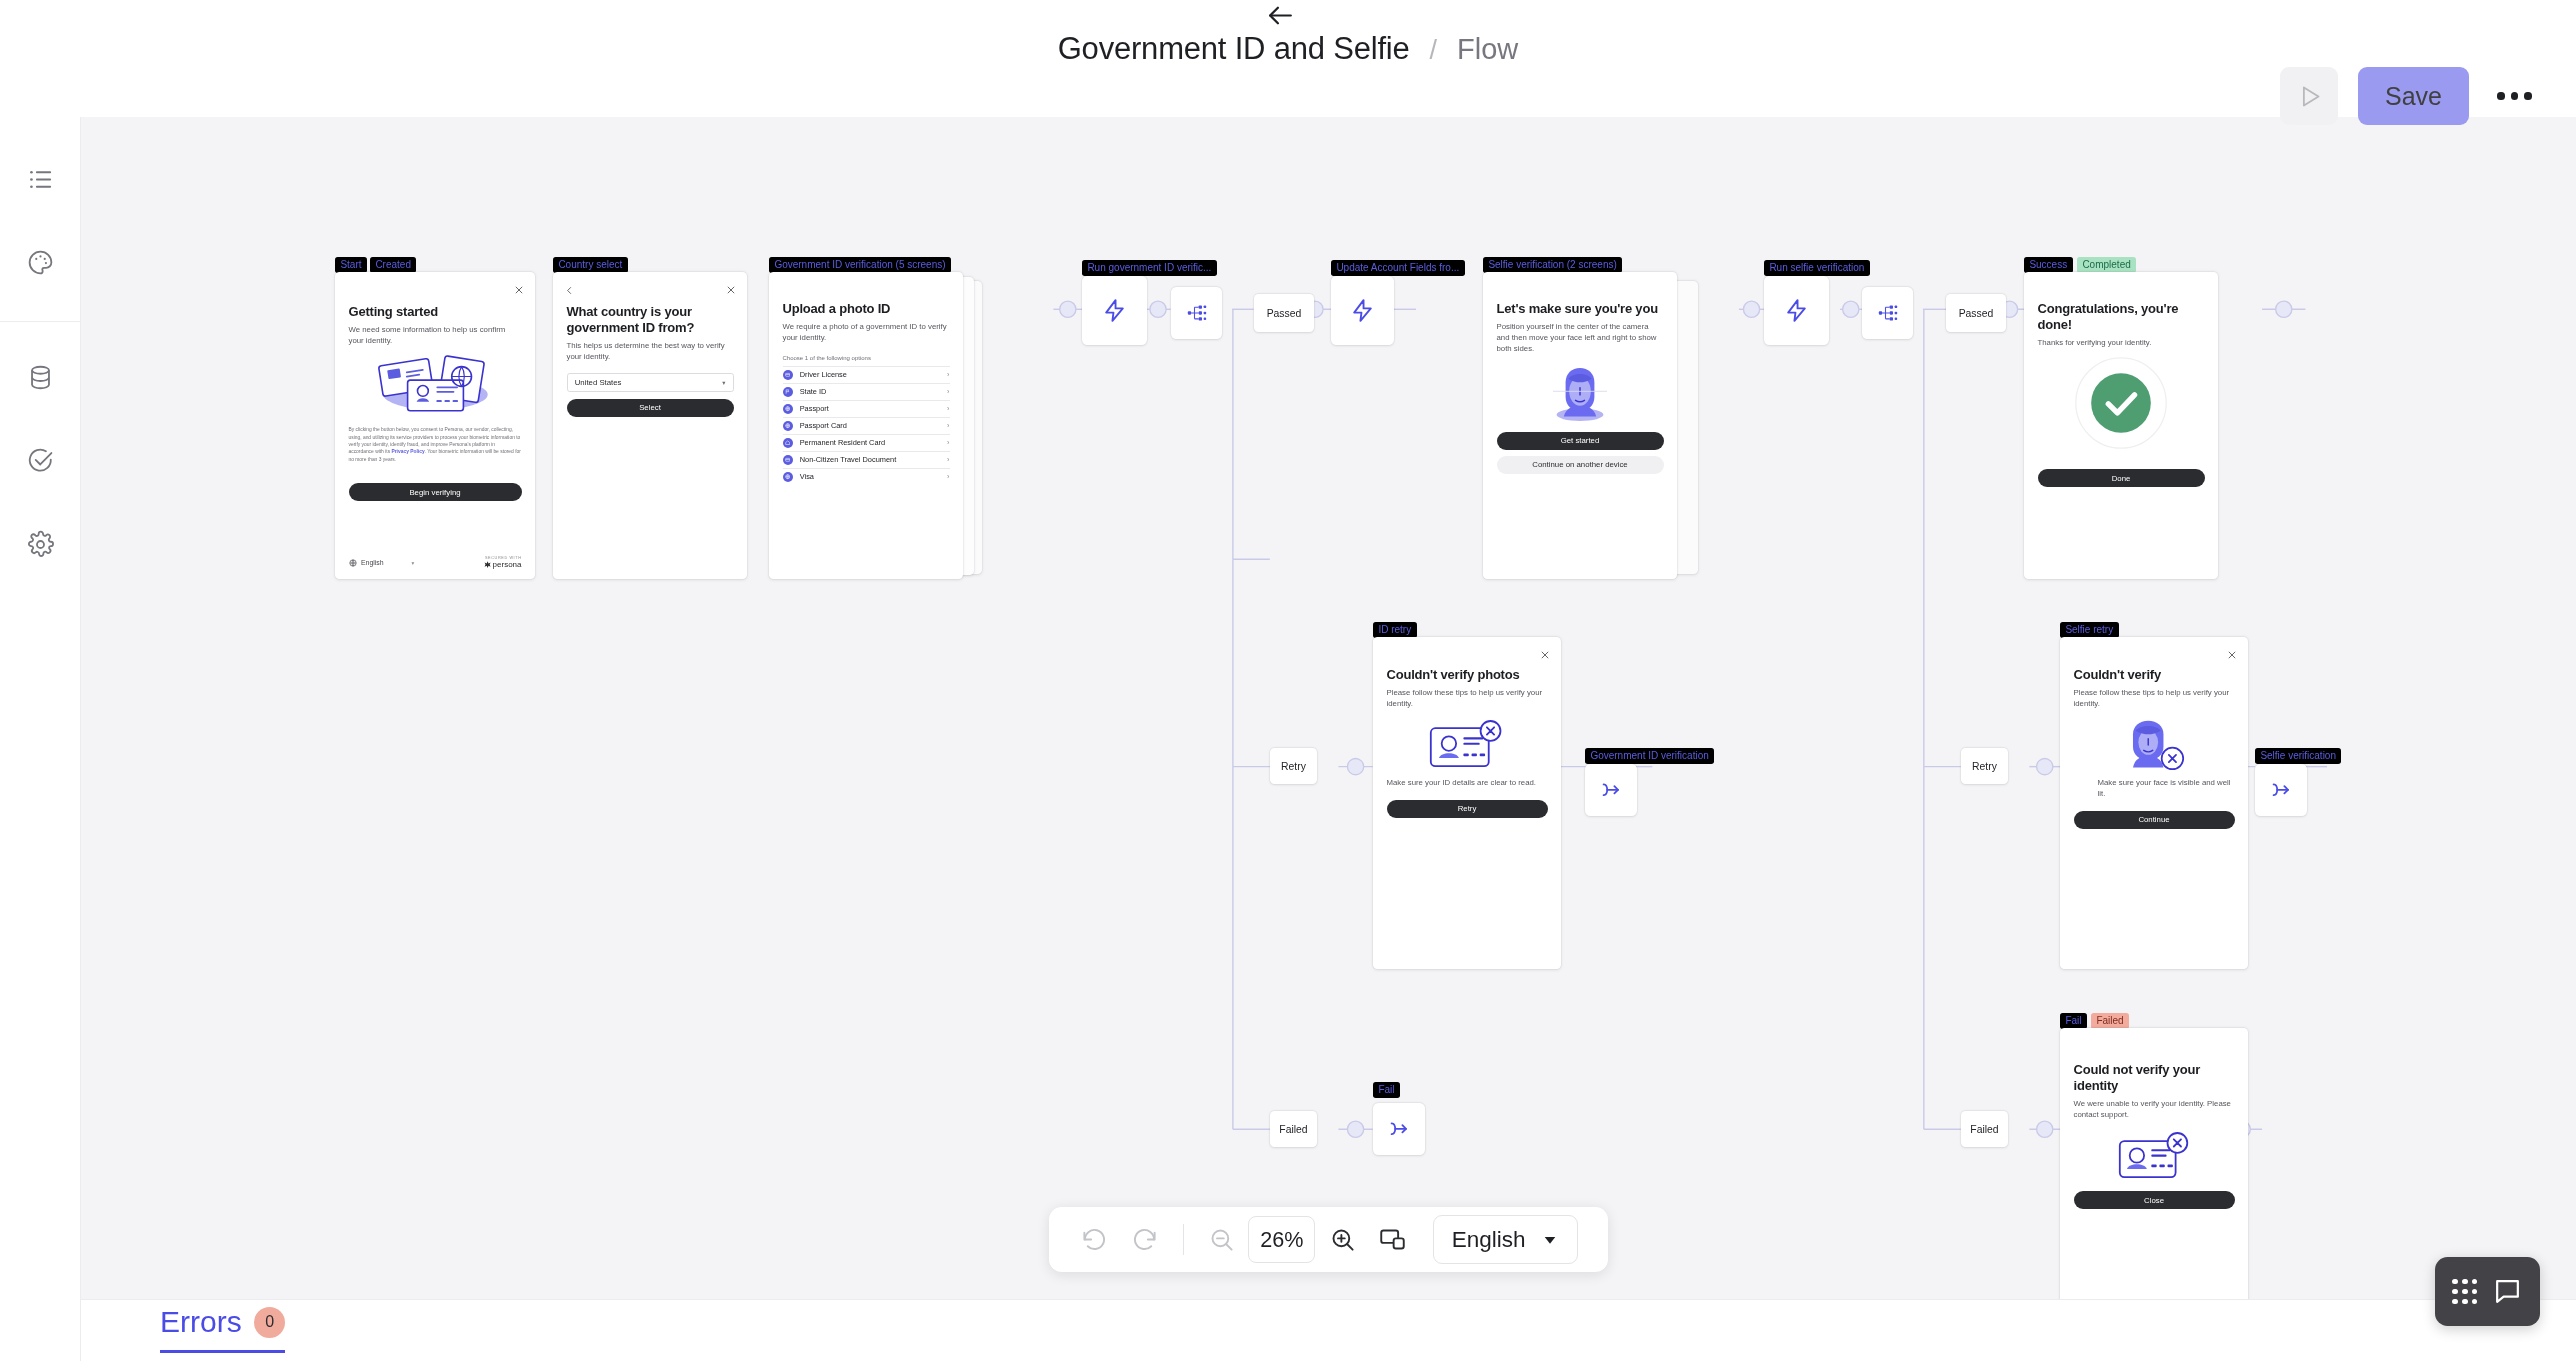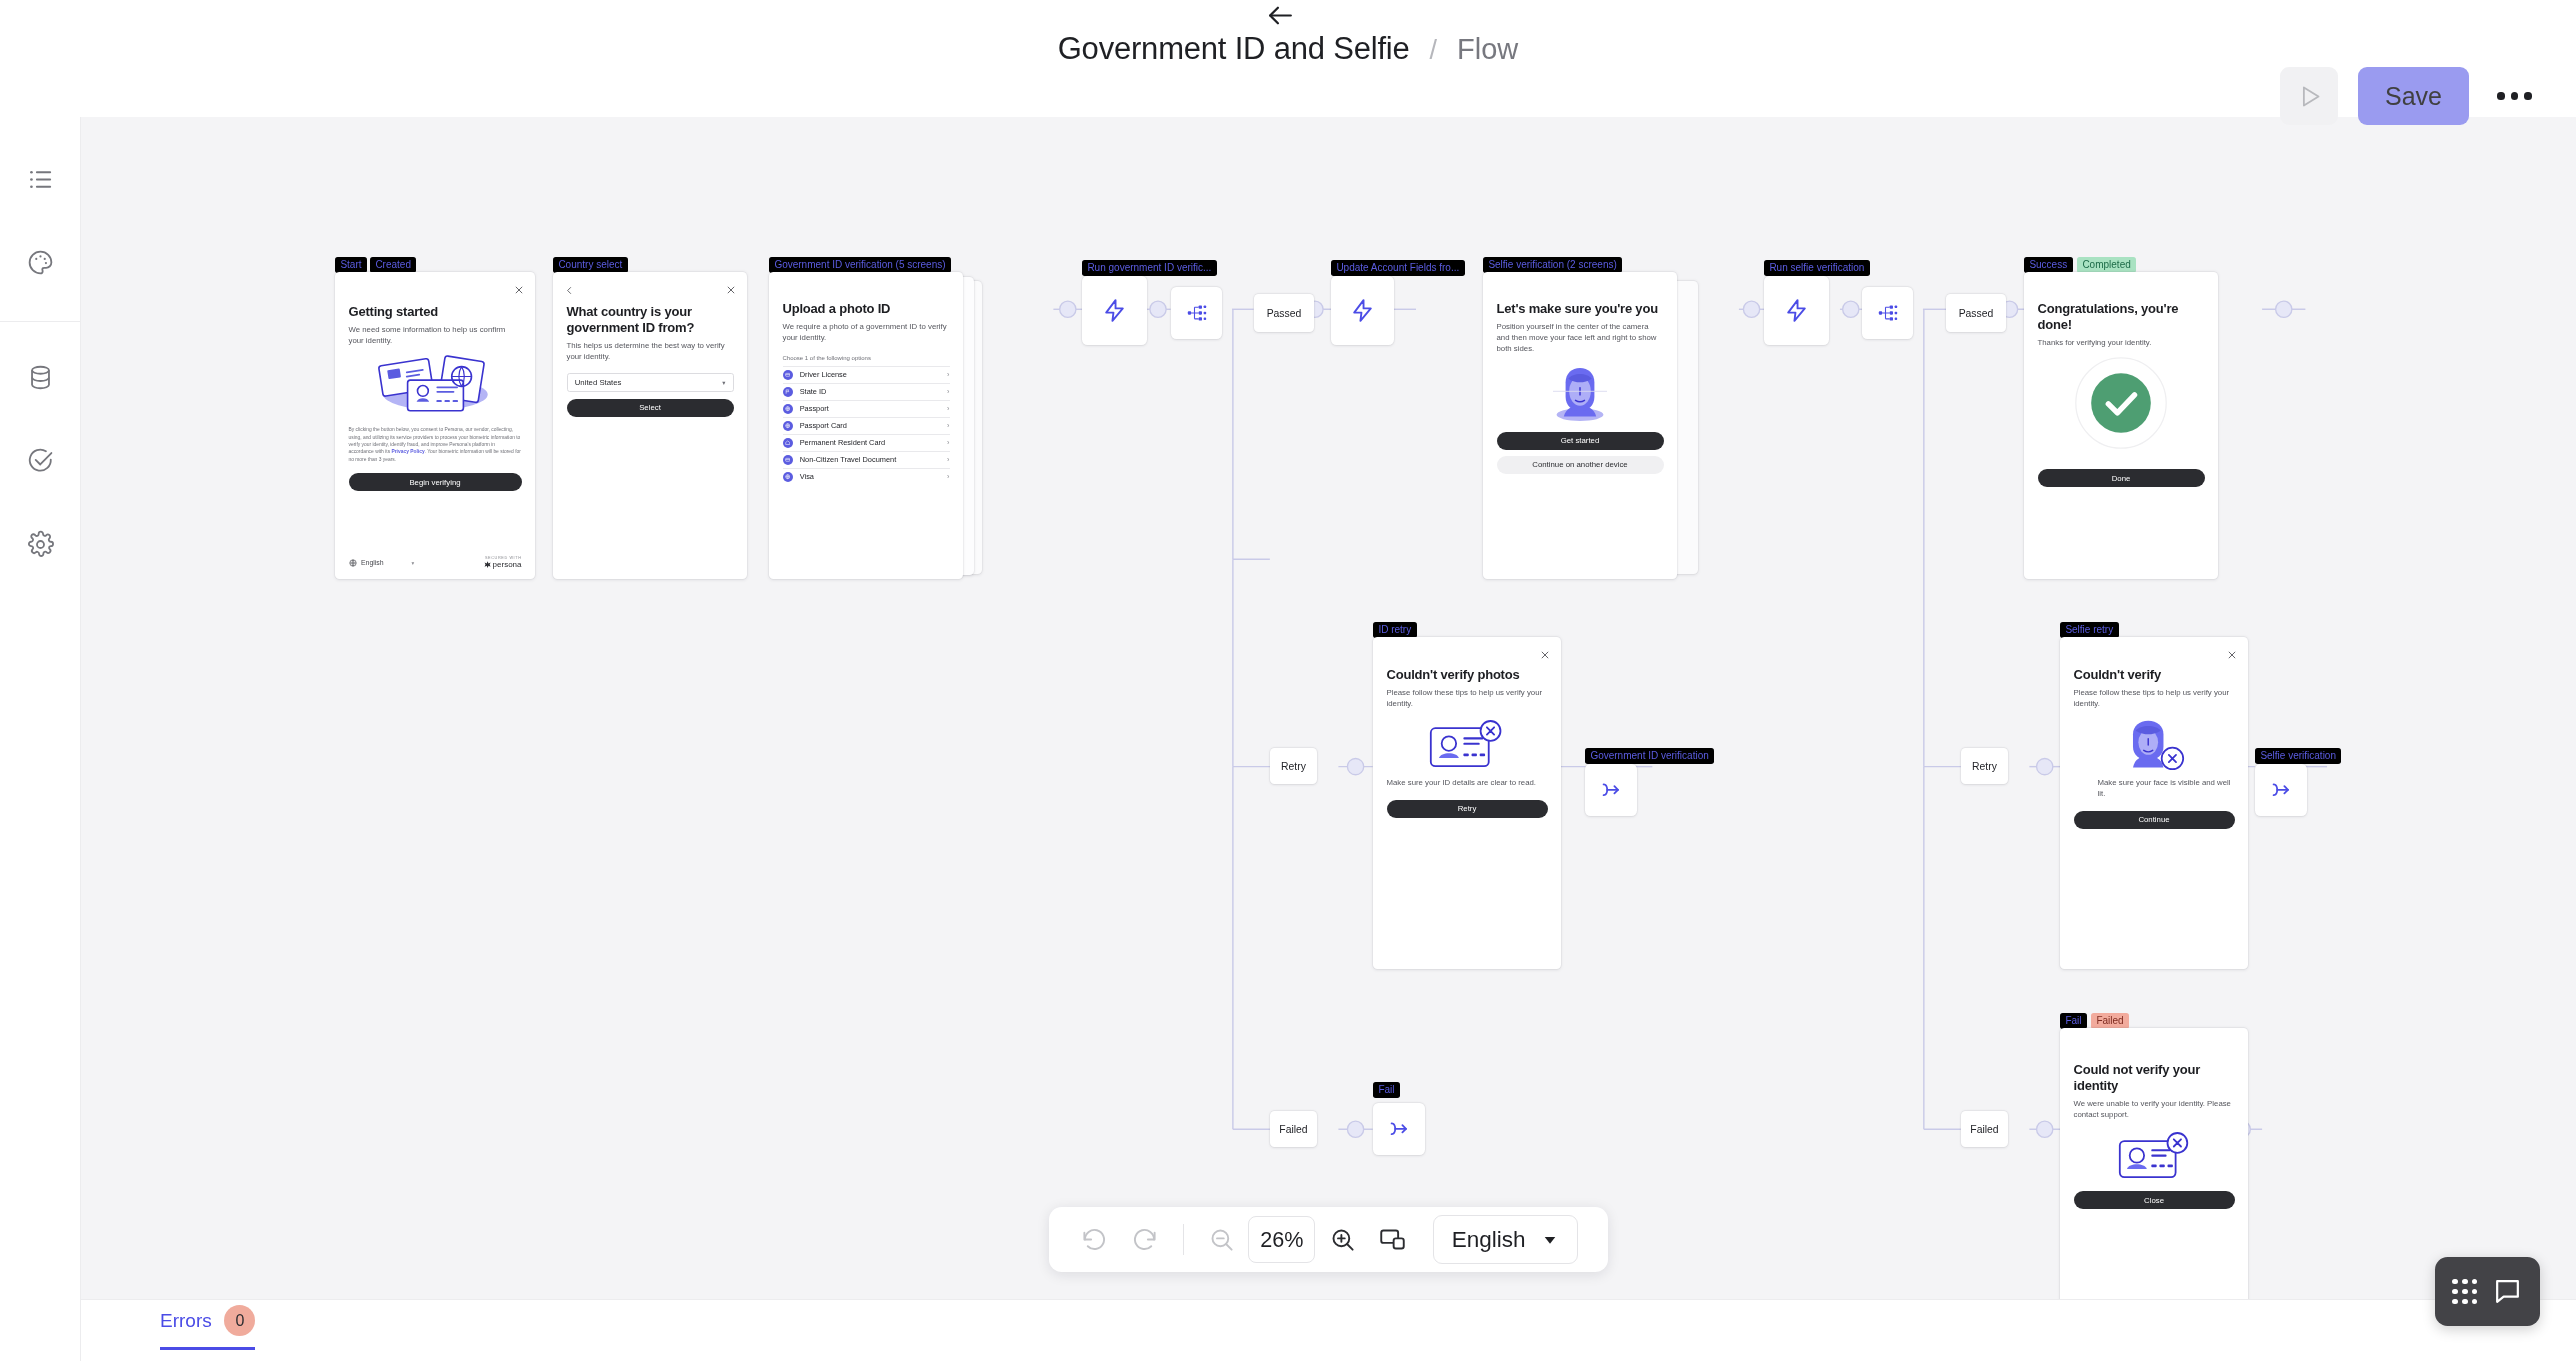--- a/index.html
+++ b/index.html
@@ -145,21 +145,21 @@
 
   
   .errbar{
     position:absolute;left:81px;top:1299px;width:2495px;height:63px;background:#fff;
     border-top:0.9px solid #ececee;z-index:45;
   }
   .err-tab{
     position:absolute;left:79px;top:5.4px;display:flex;align-items:center;gap:12.6px;
     padding-bottom:10.8px;border-bottom:3.6px solid #4b4ce6;cursor:pointer;
   }
-  .err-tab .lbl{font-size:19px;color:#4b4ce6;}
+  .err-tab .lbl{font-size:30px;color:#4b4ce6;}
   .err-badge{
     width:31px;height:31px;border-radius:50%;background:#f0ab9c;color:#2b2c30;
     font-size:16px;display:flex;align-items:center;justify-content:center;
   }
 
   
   .fab{
     position:absolute;right:36px;bottom:36px;height:69px;width:105px;
     background:#434347;border-radius:12.6px;display:flex;align-items:center;
     justify-content:center;gap:14.4px;z-index:60;box-shadow:0 3.6px 12.6px rgba(0,0,0,.18);
@@ -341,21 +341,21 @@
                 <rect x="85" y="52" width="6" height="2.4" rx="1"></rect>
                 <rect x="94" y="52" width="6" height="2.4" rx="1"></rect>
               <rect x="42" y="19" width="20" height="2" rx="1" transform="rotate(-9 52 20)"></rect>
               <rect x="42" y="24" width="16" height="2" rx="1" transform="rotate(-9 50 25)"></rect>
             </g>
           </svg>
         </div>
         <div class="c-tiny">
           <span>By clicking the button below, you consent to Persona, our vendor, collecting, using, and utilizing its service providers to process your biometric information to verify your identity, identify fraud, and improve Persona's platform in accordance with its </span><a href="#">Privacy Policy</a><span>. Your biometric information will be stored for no more than 3 years.</span>
         </div>
-        <div class="btn-dark" style="margin-top:10px;">Begin verifying</div>
+        <div class="btn-dark" style="margin-top:20px;">Begin verifying</div>
       </div>
       <div class="card-foot">
         <div class="lang-pick">
           <svg width="8" height="8" viewBox="0 0 24 24" fill="none" stroke="#46474d" stroke-width="2">
               <circle cx="12" cy="12" r="9.5"></circle>
               <path d="M2.5 12h19M12 2.5c3.5 4 3.5 15 0 19M12 2.5c-3.5 4-3.5 15 0 19"></path>
             </svg>
           <span>English</span>
           <span style="margin-left:23.5px;font-size:5.4px;color:#8a8b91;">▾</span>
         </div>

